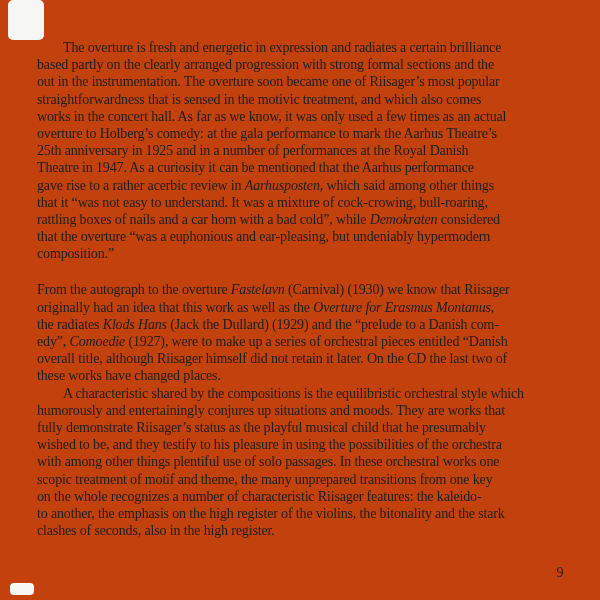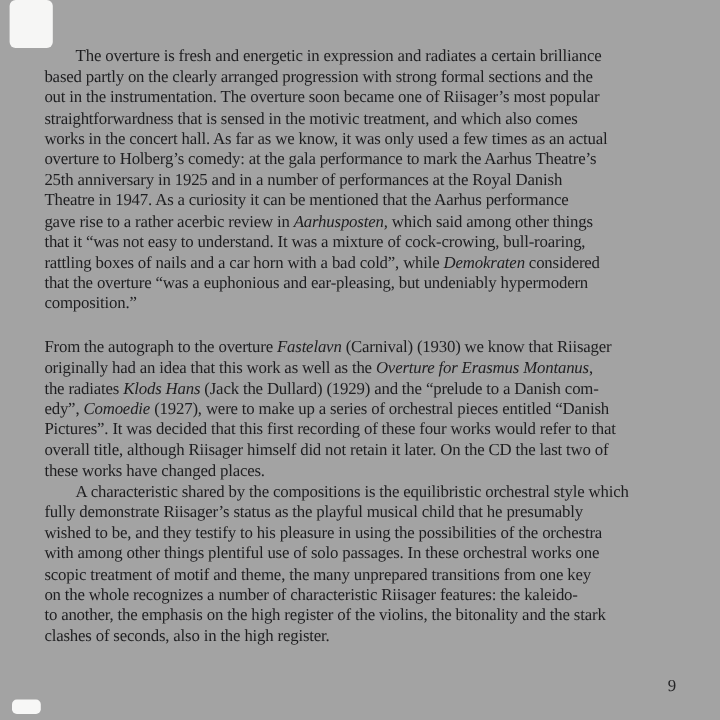--- a/index.html
+++ b/index.html
@@ -8,21 +8,21 @@
     width: 600px;
     height: 600px;
     background: #fcfcfb;
     overflow: hidden;
   }
   .page {
     position: absolute;
     left: 0; top: 0;
     width: 600px;
     height: 600px;
-    background: #a3a3a3;
+    background: #c2410c;
   }
   
   .smudge-top-left {
     position: absolute;
     left: 8px; top: 0;
     width: 36px; height: 40px;
     background: #f6f6f5;
     border-radius: 5px;
   }
   .smudge-bottom-left {
@@ -83,26 +83,26 @@
         <div class="line"><span>that it “was not easy to understand. It was a mixture of cock-crowing, bull-roaring,</span></div>
         <div class="line"><span>rattling boxes of nails and a car horn with a bad cold”, while </span><span class="it">Demokraten</span><span> considered</span></div>
         <div class="line"><span>that the overture “was a euphonious and ear-pleasing, but undeniably hypermodern</span></div>
         <div class="line"><span>composition.”</span></div>
       </div>
       <div class="para spaced">
         <div class="line"><span>From the autograph to the overture </span><span class="it">Fastelavn</span><span> (Carnival) (1930) we know that Riisager</span></div>
         <div class="line"><span>originally had an idea that this work as well as the </span><span class="it">Overture for Erasmus Montanus</span><span>,</span></div>
         <div class="line"><span>the radiates </span><span class="it">Klods Hans</span><span> (Jack the Dullard) (1929) and the “prelude to a Danish com-</span></div>
         <div class="line"><span>edy”, </span><span class="it">Comoedie</span><span> (1927), were to make up a series of orchestral pieces entitled “Danish</span></div>
-        <div class="line"><span>Pictures”. It was decided that this first recording of these four works would refer to that</span></div>
         <div class="line"><span>overall title, although Riisager himself did not retain it later. On the CD the last two of</span></div>
         <div class="line"><span>these works have changed places.</span></div>
       </div>
       <div class="para indent">
         <div class="line"><span>A characteristic shared by the compositions is the equilibristic orchestral style which</span></div>
+        <div class="line"><span>humorously and entertainingly conjures up situations and moods. They are works that</span></div>
         <div class="line"><span>fully demonstrate Riisager’s status as the playful musical child that he presumably</span></div>
         <div class="line"><span>wished to be, and they testify to his pleasure in using the possibilities of the orchestra</span></div>
         <div class="line"><span>with among other things plentiful use of solo passages. In these orchestral works one</span></div>
         <div class="line"><span>scopic treatment of motif and theme, the many unprepared transitions from one key</span></div>
         <div class="line"><span>on the whole recognizes a number of characteristic Riisager features: the kaleido-</span></div>
         <div class="line"><span>to another, the emphasis on the high register of the violins, the bitonality and the stark</span></div>
         <div class="line"><span>clashes of seconds, also in the high register.</span></div>
       </div>
     </div>
   <div class="page-number">9</div>

